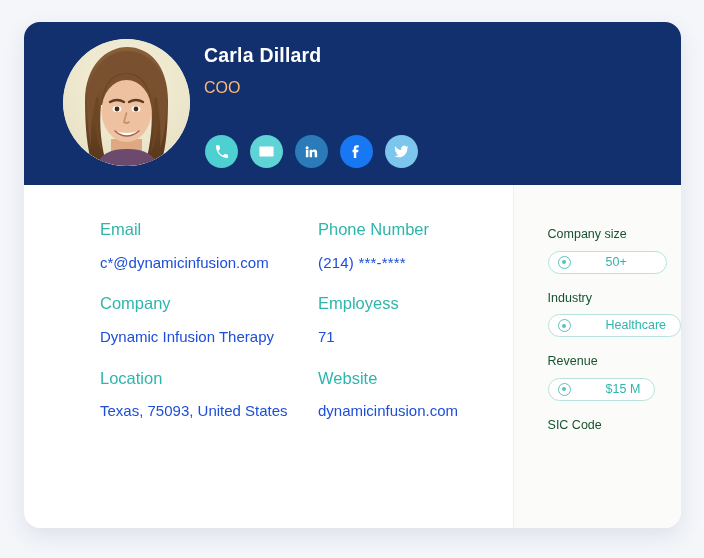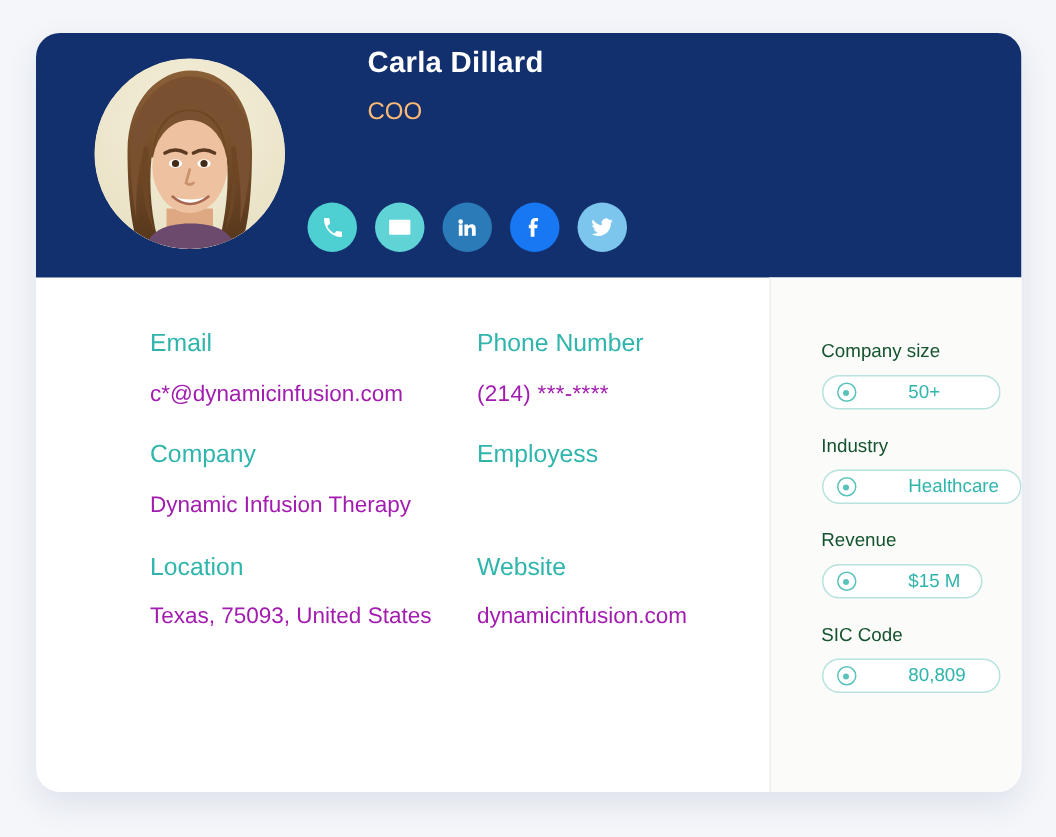--- a/index.html
+++ b/index.html
@@ -41,22 +41,21 @@
     height: 127px;
     border-radius: 50%;
     overflow: hidden;
     background: #efe9cf;
   }
   .avatar svg { display: block; width: 127px; height: 127px; }
 
   .identity {
     position: absolute;
     left: 180px;
-    top: 9px;
-    margin-left: 41px;
+    top: 22px;
   }
   .person-name {
     font-size: 19.5px;
     font-weight: bold;
     color: #ffffff;
     letter-spacing: .2px;
     line-height: 1.2;
   }
   .person-title {
     margin-top: 11px;
@@ -103,21 +102,21 @@
   }
   .field { padding-right: 10px; }
   .field-label {
     font-size: 16.5px;
     color: #2fb5ac;
     line-height: 1.25;
     margin-bottom: 13px;
   }
   .field-value {
     font-size: 15px;
-    color: #a21caf;
+    color: #1d4ed8;
     line-height: 1.38;
     max-width: 200px;
   }
   .field-value.mono-mask { letter-spacing: .2px; }
 
   
   .side-panel {
     position: relative;
     flex: 1;
     background: #fbfcfa;
@@ -291,20 +290,21 @@
           <div class="field-value mono-mask">(214) ***-****</div>
         </div>
 
         <div class="field">
           <div class="field-label">Company</div>
           <div class="field-value">Dynamic Infusion Therapy</div>
         </div>
 
         <div class="field">
           <div class="field-label">Employess</div>
+          <div class="field-value">71</div>
         </div>
 
         <div class="field">
           <div class="field-label">Location</div>
           <div class="field-value">Texas, 75093, United States</div>
         </div>
 
         <div class="field">
           <div class="field-label">Website</div>
           <div class="field-value">dynamicinfusion.com</div>
@@ -340,23 +340,17 @@
         <div class="pill auto">
           <span class="pill-dot">
               <i></i>
             </span>
           <span class="pill-text">$15 M</span>
         </div>
       </div>
 
       <div class="side-block">
         <div class="side-label">SIC Code</div>
-        <div class="pill wide">
-          <span class="pill-dot">
-              <i></i>
-            </span>
-          <span class="pill-text">80,809</span>
-        </div>
       </div>
 
     </div>
   </div>
 </div>
 
 </body></html>

